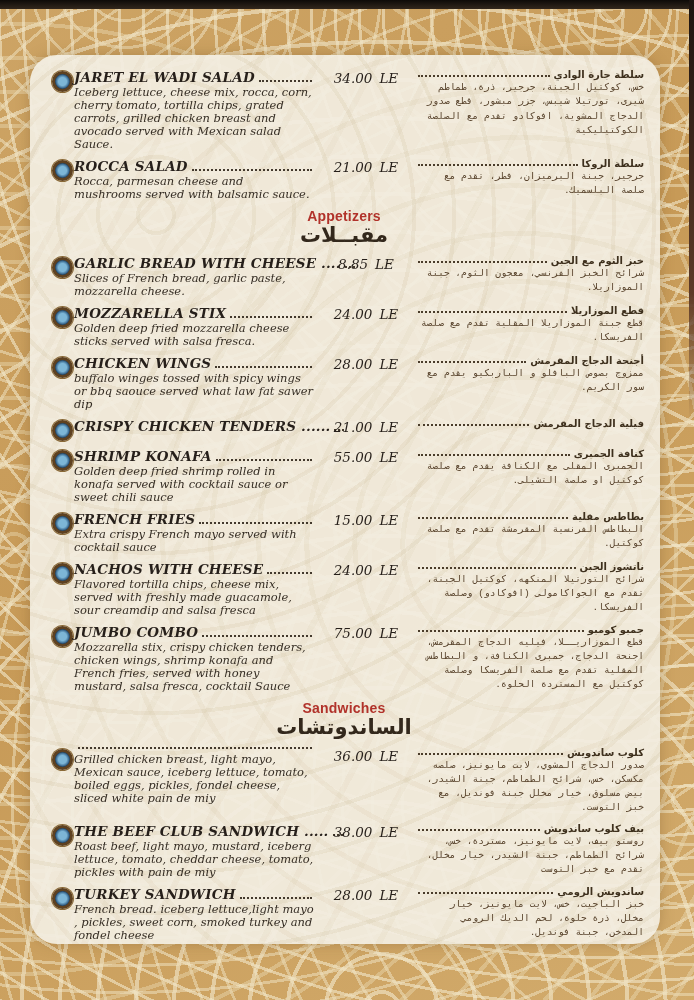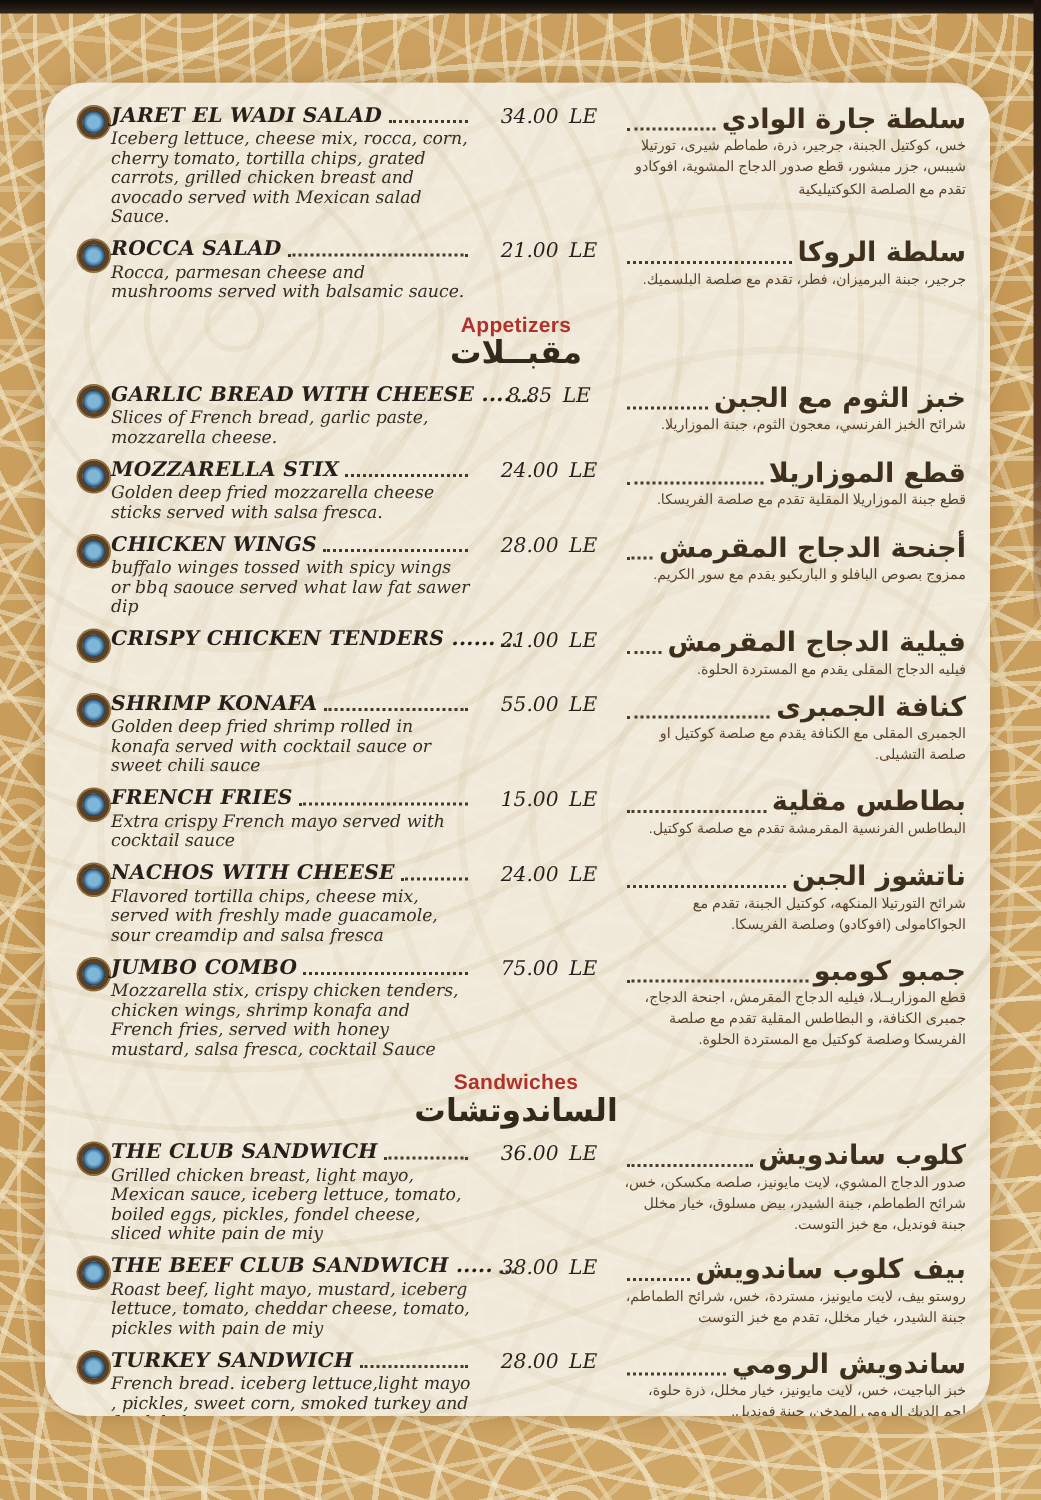--- a/index.html
+++ b/index.html
@@ -53,26 +53,26 @@
   .desc-en{
     font-style:italic;font-size:11.5px;line-height:1.13;color:#352d24;margin-top:1px;
   }
   .price-cell{
     font-style:italic;font-weight:400;font-size:13.5px;color:#261f1a;
     white-space:nowrap;padding-top:1px;text-align:center;
   }
   .price-cell .cur{margin-left:7px;}
   .ar-block{padding-left:4px;}
   .title-ar{
-    font-family:"DejaVu Sans", sans-serif;font-weight:700;font-size:18px;color:#3e301d;
+    font-family:"DejaVu Sans", sans-serif;font-weight:700;font-size:10px;color:#3e301d;
     white-space:nowrap;
   }
   .ar-block .title-row .dots{border-bottom:2px dotted #4a3c2a;margin:0 4px 3px 2px;}
   .desc-ar{
-    font-family:Liberation Sans, sans-serif;font-size:9.5px;line-height:1.5;color:#58432c;
+    font-family:Liberation Mono, monospace;font-size:9.5px;line-height:1.5;color:#58432c;
     margin-top:1px;
   }
 
   .section-header{text-align:center;margin:6px 0 8px 0;}
   .sh-en{
     font-family:"Liberation Sans", sans-serif;font-weight:700;font-size:14px;color:#b1322a;
     letter-spacing:.2px;
   }
   .sh-ar{
     font-family:"DejaVu Sans", sans-serif;font-weight:700;font-size:21px;color:#33281c;
@@ -206,21 +206,20 @@
       </div>
     </div>
     <div class="price-cell">
       <span class="val">21.00</span><span class="cur">LE</span>
     </div>
     <div class="ar-block" dir="rtl">
       <div class="title-row">
         <span class="title-ar">فيلية الدجاج المقرمش</span>
         <span class="dots"></span>
       </div>
-      <div class="desc-ar">فيليه الدجاج المقلى يقدم مع المستردة الحلوة.</div>
     </div>
   </div>
 
   <div class="item">
     <span class="bullet"></span>
     <div class="en-block">
       <div class="title-row">
         <span class="title-en">SHRIMP KONAFA</span>
         <span class="dots"></span>
       </div>
@@ -303,21 +302,20 @@
 
   <div class="section-header">
     <div class="sh-en">Sandwiches</div>
     <div class="sh-ar">الساندوتشات</div>
   </div>
 
   <div class="item">
     <span class="bullet"></span>
     <div class="en-block">
       <div class="title-row">
-        <span class="title-en">THE CLUB SANDWICH</span>
         <span class="dots"></span>
       </div>
       <div class="desc-en">Grilled chicken breast, light mayo, Mexican sauce, iceberg lettuce, tomato, boiled eggs, pickles, fondel cheese, sliced white pain de miy</div>
     </div>
     <div class="price-cell">
       <span class="val">36.00</span><span class="cur">LE</span>
     </div>
     <div class="ar-block" dir="rtl">
       <div class="title-row">
         <span class="title-ar">كلوب ساندويش</span>

